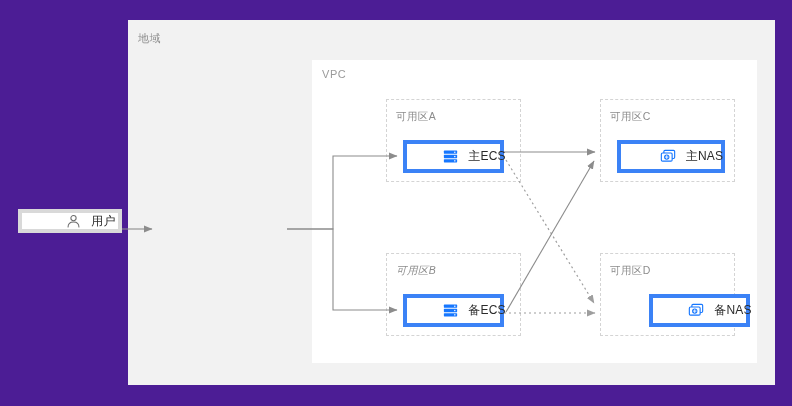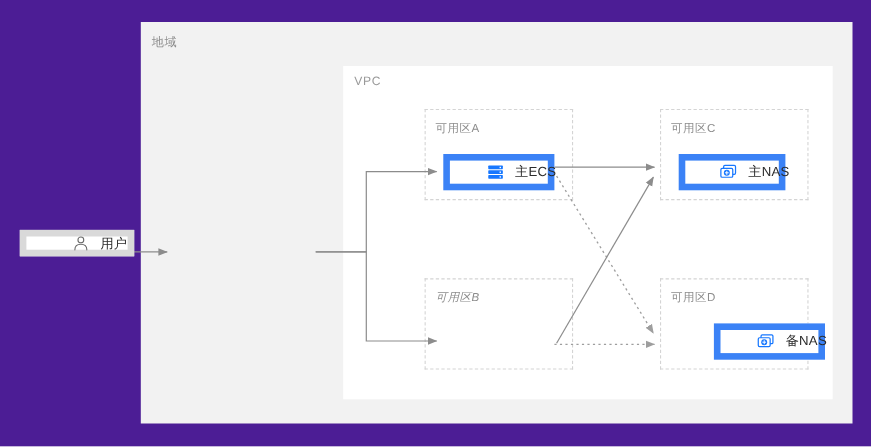--- a/index.html
+++ b/index.html
@@ -77,21 +77,21 @@
   #az-c  { left: 600px; top: 99px;  width: 135px; height: 83px; }
   #az-c-label { left: 610px; top: 110px; }
   #az-d  { left: 600px; top: 253px; width: 135px; height: 83px; }
   #az-d-label { left: 610px; top: 264px; }
 
   
   .node {
     position: absolute;
     box-sizing: border-box;
     background: #ffffff;
-    border: 6px solid #3b82f6;
+    border: 4px solid #3b82f6;
     display: flex;
     align-items: center;
     justify-content: center;
     gap: 9px;
     padding-left: 40px;
   }
   .node-label {
     font-size: 12px;
     color: #2b2b2b;
     letter-spacing: 0.2px;
@@ -102,21 +102,21 @@
     align-items: center;
     justify-content: center;
     width: 18px;
     height: 18px;
     flex: 0 0 18px;
   }
   #node-user    { left: 18px;  top: 209px; width: 104px; height: 24px; border-color: #d9d9d9; }
   #node-clb     { left: 158px; top: 209px; width: 129px; height: 40px; }
   #node-ecs-pri { left: 403px; top: 140px; width: 101px; height: 33px; }
   #node-ecs-bak { left: 403px; top: 294px; width: 101px; height: 33px; }
-  #node-nas-pri { left: 617px; top: 140px; width: 97px; height: 33px; }
+  #node-nas-pri { left: 617px; top: 140px; width: 108px; height: 33px; }
   #node-nas-bak { left: 617px; top: 294px; width: 101px; height: 33px; margin-left: 32px; }
 
   
   #connectors {
     position: absolute;
     left: 0;
     top: 0;
     width: 792px;
     height: 406px;
     pointer-events: none;
@@ -187,20 +187,33 @@
         <rect x="2.2" y="8.05" width="15.6" height="3.9" rx="0.7" fill="#1677ff"></rect>
         <rect x="2.2" y="13.1" width="15.6" height="3.9" rx="0.7" fill="#1677ff"></rect>
         <rect x="14.3" y="4.25" width="1.5" height="1.5" fill="#ffffff"></rect>
         <rect x="14.3" y="9.3" width="1.5" height="1.5" fill="#ffffff"></rect>
         <rect x="14.3" y="14.35" width="1.5" height="1.5" fill="#ffffff"></rect>
       </svg>
     </span>
     <span class="node-label">主ECS</span>
   </div>
 
+  <div class="node" id="node-ecs-bak">
+    <span class="node-icon">
+      <svg width="17" height="17" viewBox="0 0 20 20">
+        <rect x="2.2" y="3.0" width="15.6" height="3.9" rx="0.7" fill="#1677ff"></rect>
+        <rect x="2.2" y="8.05" width="15.6" height="3.9" rx="0.7" fill="#1677ff"></rect>
+        <rect x="2.2" y="13.1" width="15.6" height="3.9" rx="0.7" fill="#1677ff"></rect>
+        <rect x="14.3" y="4.25" width="1.5" height="1.5" fill="#ffffff"></rect>
+        <rect x="14.3" y="9.3" width="1.5" height="1.5" fill="#ffffff"></rect>
+        <rect x="14.3" y="14.35" width="1.5" height="1.5" fill="#ffffff"></rect>
+      </svg>
+    </span>
+    <span class="node-label">备ECS</span>
+  </div>
 
   <div class="node" id="node-nas-pri">
     <span class="node-icon">
       <svg width="18" height="18" viewBox="0 0 20 20">
         <rect x="5.4" y="2.6" width="12.0" height="9.0" rx="1.3" fill="none" stroke="#1677ff" stroke-width="1.25"></rect>
         <rect x="2.6" y="5.6" width="12.0" height="9.0" rx="1.3" fill="#ffffff" stroke="#1677ff" stroke-width="1.25"></rect>
         <circle cx="8.6" cy="10.1" r="3.0" fill="#1677ff"></circle>
         <path d="M8.6,8.5 L8.6,11.7 M7.1,10.1 L10.1,10.1" stroke="#ffffff" stroke-width="1.0" stroke-linecap="round"></path>
       </svg>
     </span>

